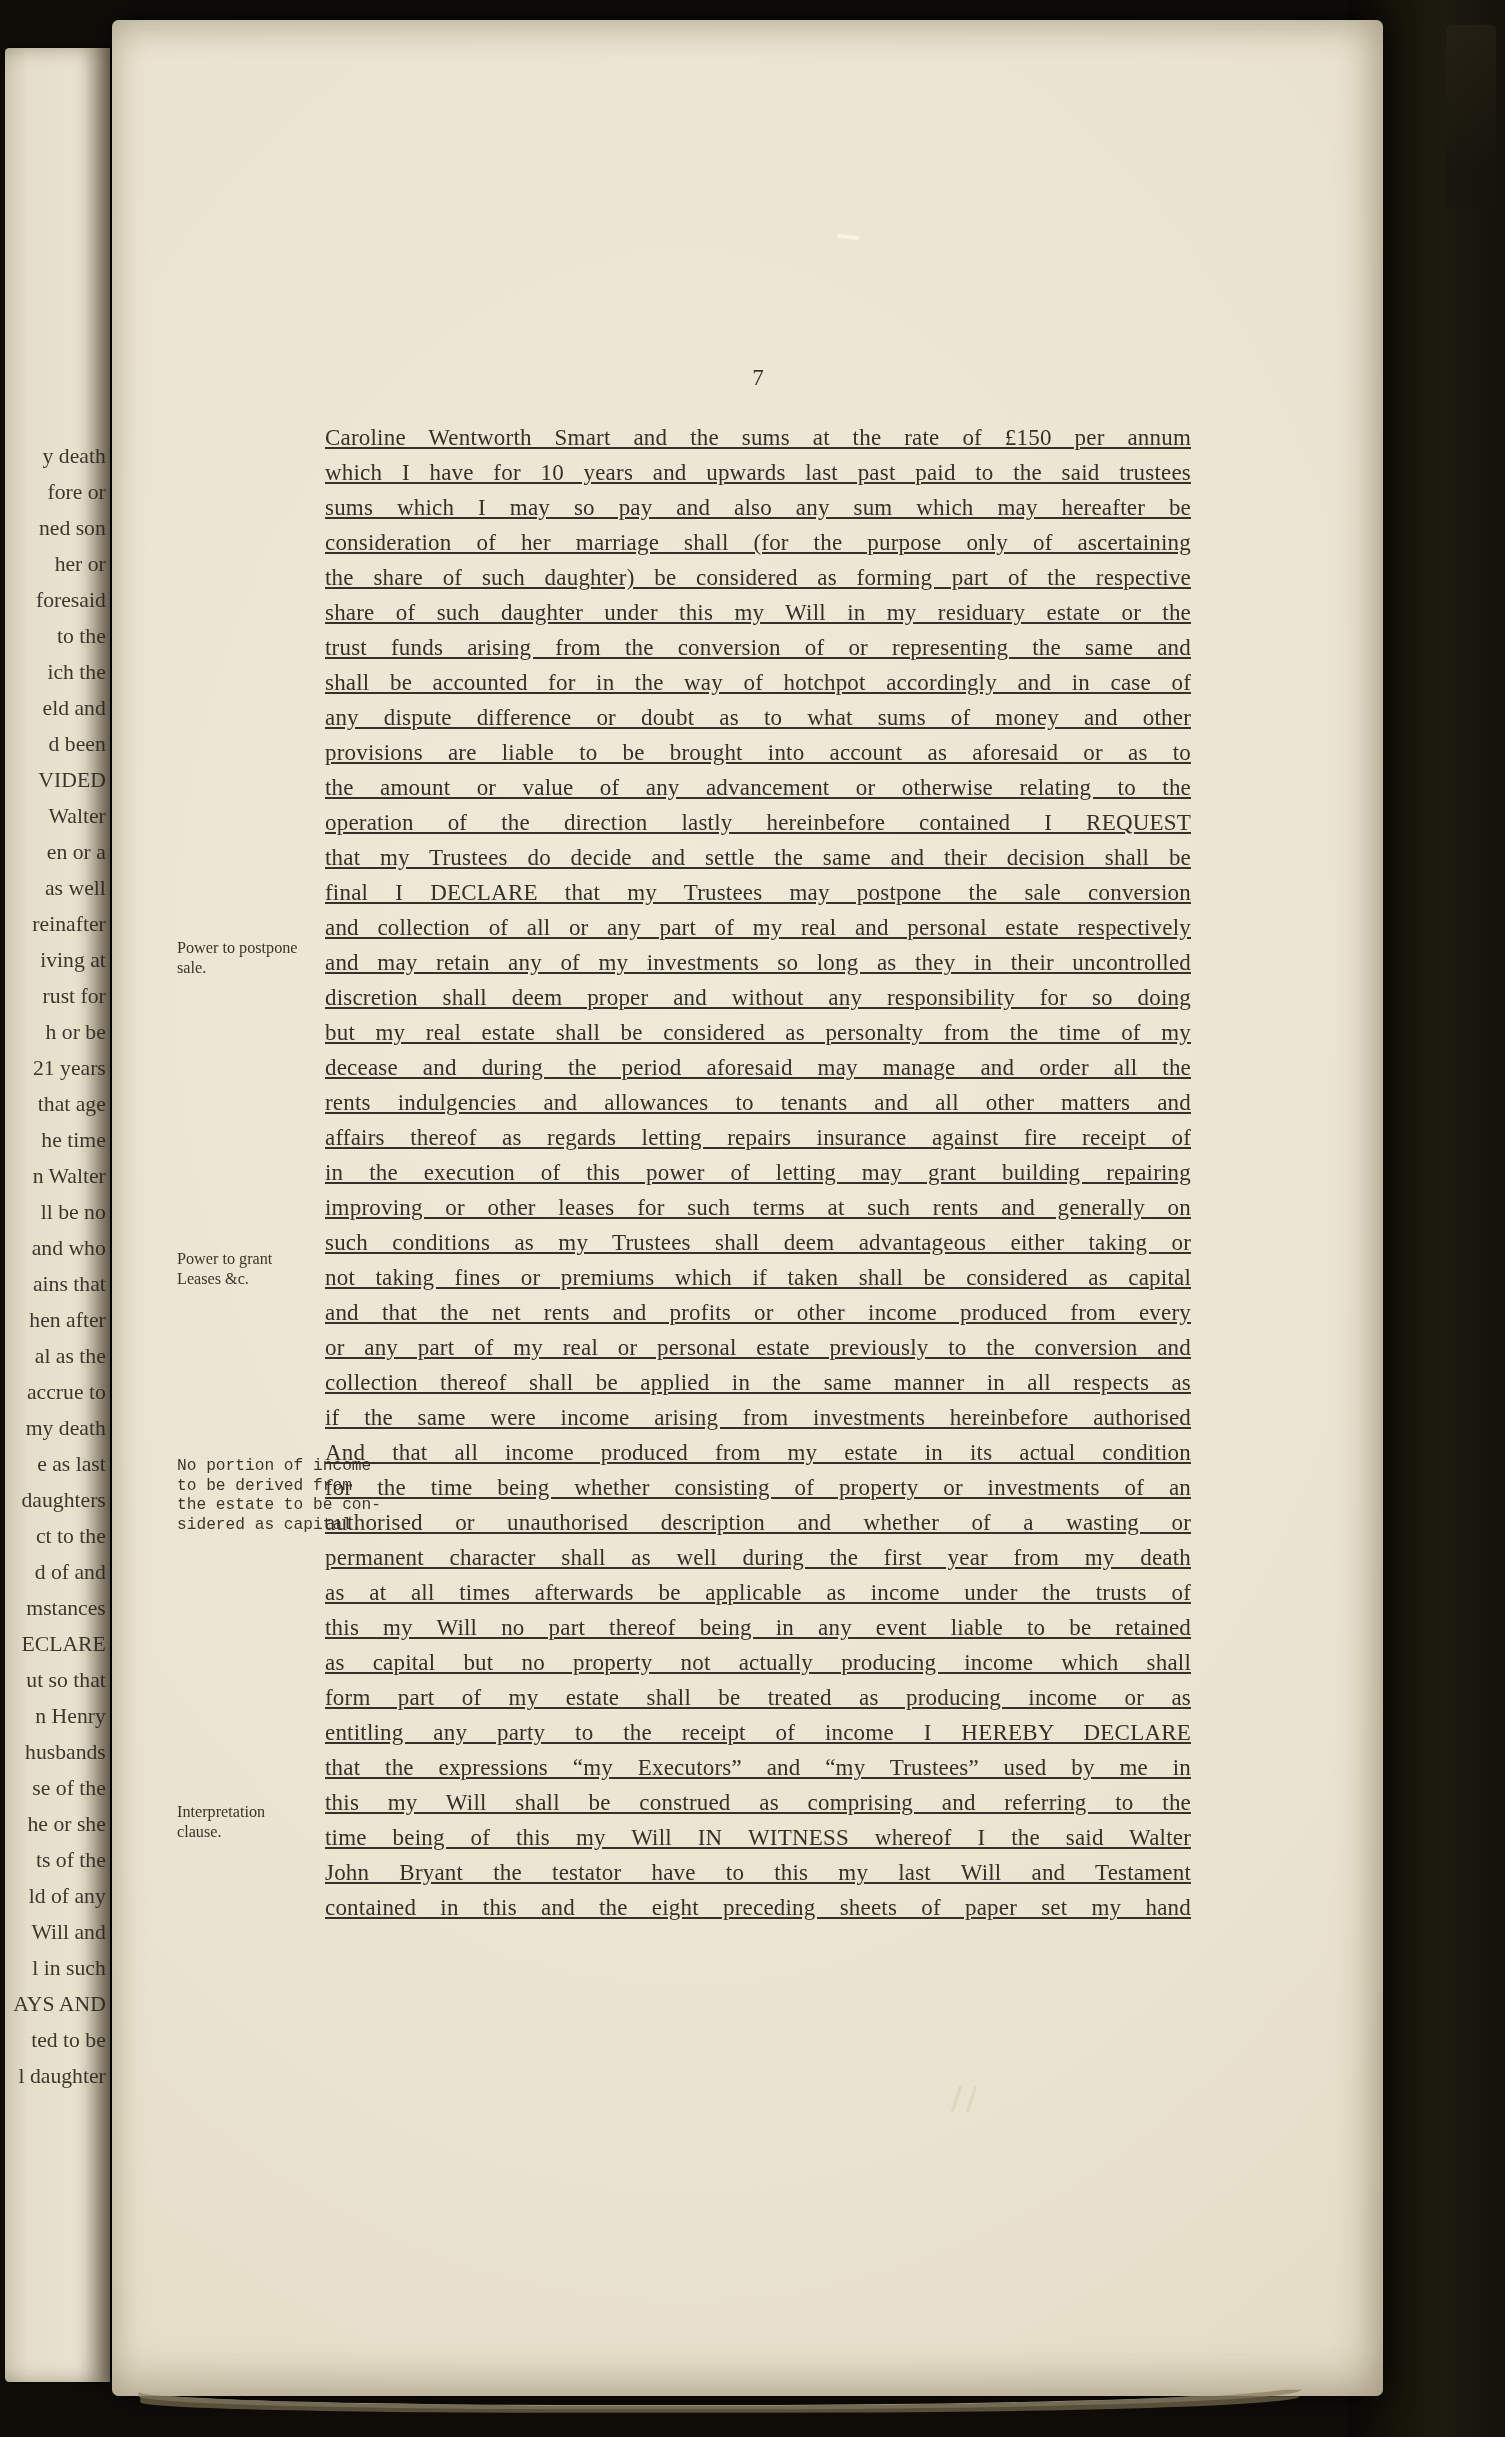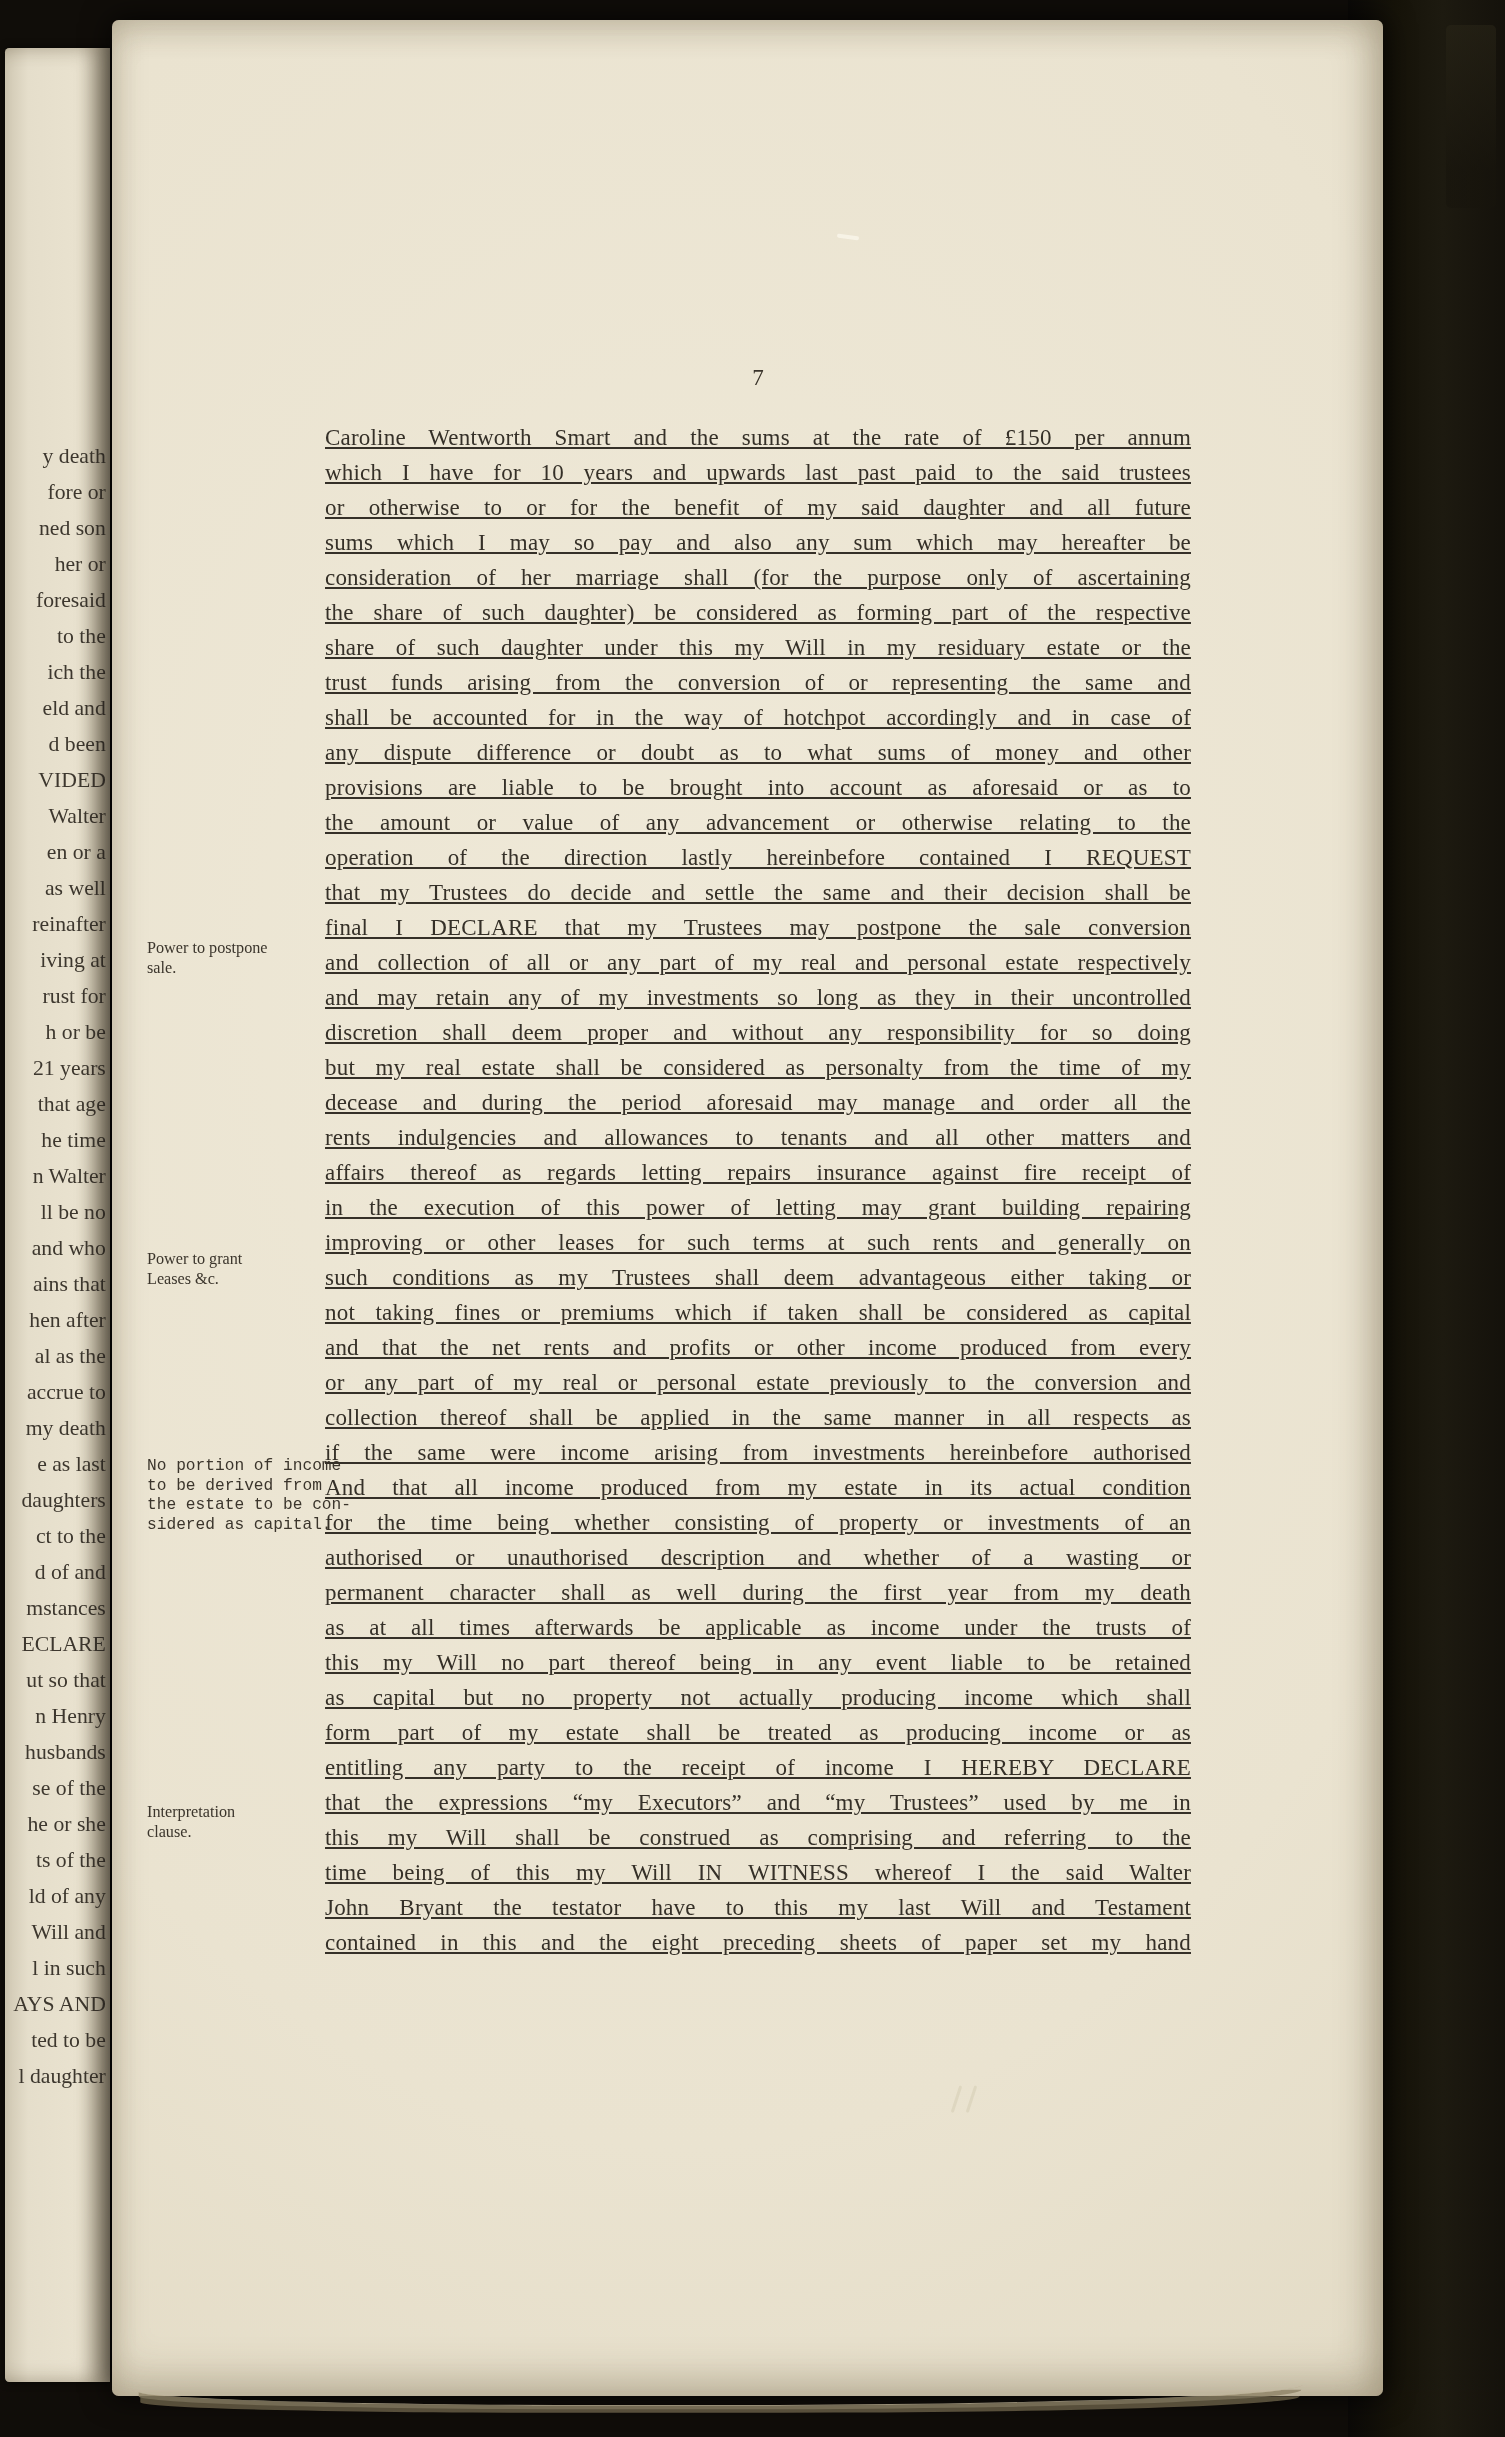--- a/index.html
+++ b/index.html
@@ -119,20 +119,21 @@
   }
   .margin-note {
     position: absolute;
     left: 0;
     width: 171px;
     font-size: 16.2px;
     line-height: 19.6px;
   }
   .margin-note .note-line {
     white-space: nowrap;
+    margin-left: 30px;
   }
   
   .speck {
     position: absolute;
     background: #f8f4e8;
     border-radius: 1.7px;
     opacity: .9;
   }
   .speck-1 { left: 725px; top: 215px; width: 21.7px; height: 4.2px; transform: rotate(8deg); }
   .speck-2 { left: 843px; top: 2065px; width: 2.5px; height: 28px; transform: rotate(18deg); opacity:.35; background:#c9bfa4;}
@@ -230,21 +231,20 @@
             <div class="note-line">sidered as capital.</div>
           </div>
           <div class="margin-note" style="top: 1383px;">
             <div class="note-line">Interpretation</div>
             <div class="note-line">clause.</div>
           </div>
         </div>
       <div class="body-text">
           <div class="body-line">Caroline Wentworth Smart and the sums at the rate of £150 per annum</div>
           <div class="body-line">which I have for 10 years and upwards last past paid to the said trustees</div>
-          <div class="body-line">or otherwise to or for the benefit of my said daughter and all future</div>
           <div class="body-line">sums which I may so pay and also any sum which may hereafter be</div>
           <div class="body-line">consideration of her marriage shall (for the purpose only of ascertaining</div>
           <div class="body-line">the share of such daughter) be considered as forming part of the respective</div>
           <div class="body-line">share of such daughter under this my Will in my residuary estate or the</div>
           <div class="body-line">trust funds arising from the conversion of or representing the same and</div>
           <div class="body-line">shall be accounted for in the way of hotchpot accordingly and in case of</div>
           <div class="body-line">any dispute difference or doubt as to what sums of money and other</div>
           <div class="body-line">provisions are liable to be brought into account as aforesaid or as to</div>
           <div class="body-line">the amount or value of any advancement or otherwise relating to the</div>
           <div class="body-line">operation of the direction lastly hereinbefore contained I REQUEST</div>

